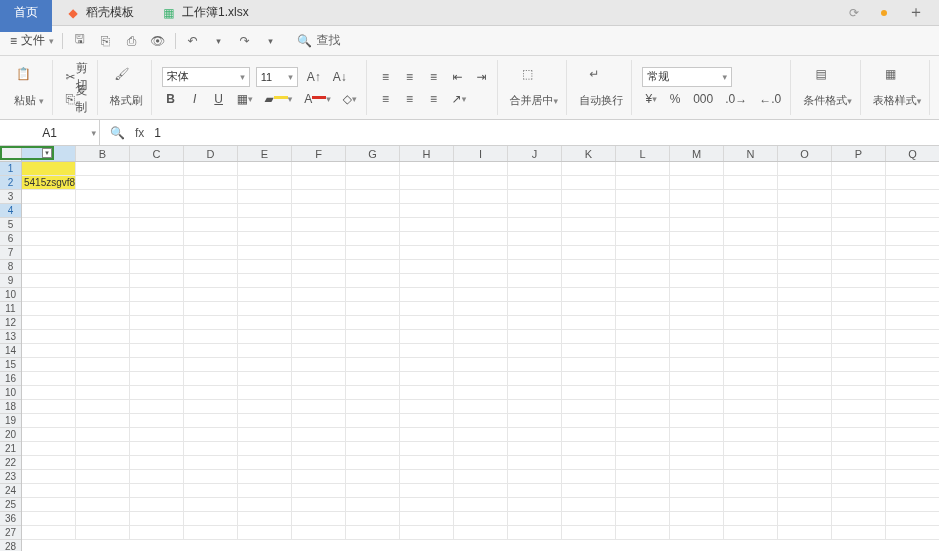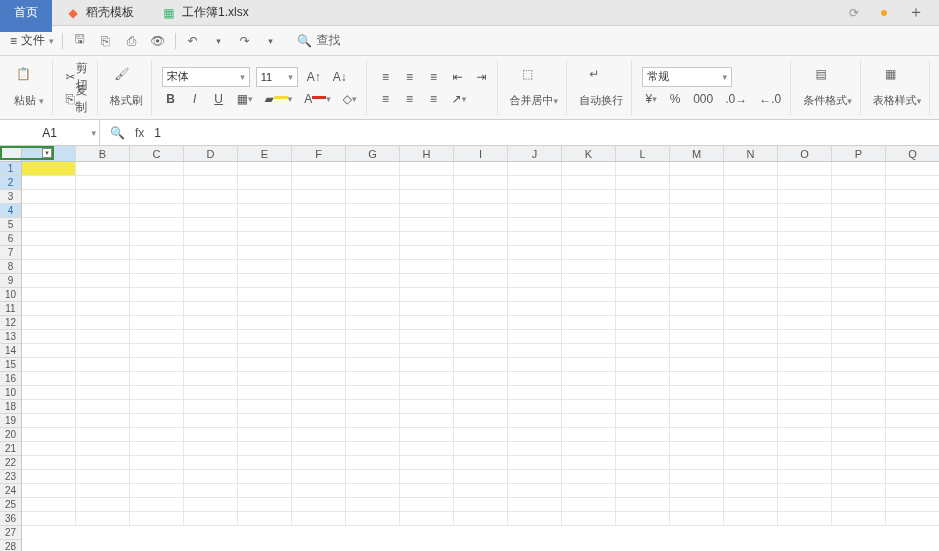--- a/index.html
+++ b/index.html
@@ -292,20 +292,39 @@
         <div class="cell"></div>
         <div class="cell"></div>
         <div class="cell"></div>
         <div class="cell"></div>
         <div class="cell"></div>
         <div class="cell"></div>
         <div class="cell"></div>
         <div class="cell"></div>
       </div>
       <div class="cell-row">
+        <div class="cell hl">5415zsgvf8</div>
+        <div class="cell"></div>
+        <div class="cell"></div>
+        <div class="cell"></div>
+        <div class="cell"></div>
+        <div class="cell"></div>
+        <div class="cell"></div>
+        <div class="cell"></div>
+        <div class="cell"></div>
+        <div class="cell"></div>
+        <div class="cell"></div>
+        <div class="cell"></div>
+        <div class="cell"></div>
+        <div class="cell"></div>
+        <div class="cell"></div>
+        <div class="cell"></div>
+        <div class="cell"></div>
+      </div>
+      <div class="cell-row">
         <div class="cell"></div>
         <div class="cell"></div>
         <div class="cell"></div>
         <div class="cell"></div>
         <div class="cell"></div>
         <div class="cell"></div>
         <div class="cell"></div>
         <div class="cell"></div>
         <div class="cell"></div>
         <div class="cell"></div>

